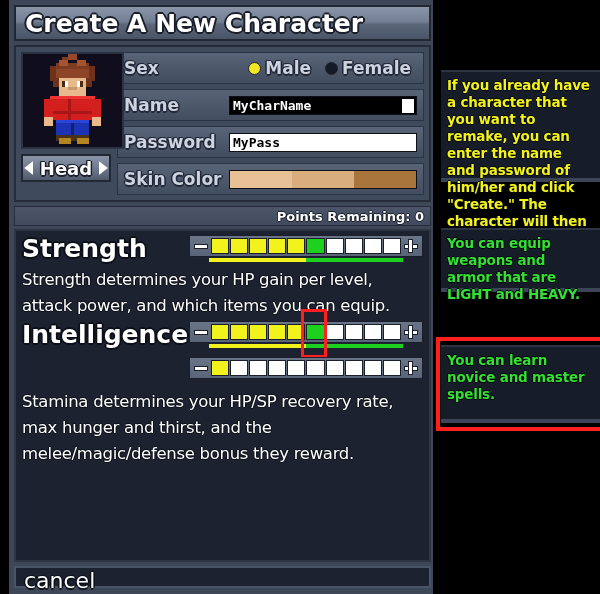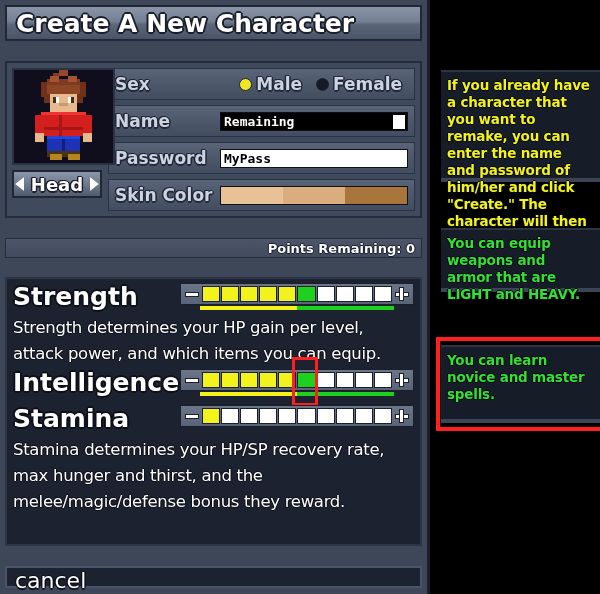--- a/index.html
+++ b/index.html
@@ -6,24 +6,24 @@
   html, body {
     width: 600px; height: 594px;
     background: #000000;
     font-family: "DejaVu Sans", sans-serif;
     overflow: hidden;
   }
   #root { position: relative; width: 600px; height: 594px; background: #000; }
 
   
   .window {
-    position: absolute; left: 0; top: 0; width: 430px; height: 594px;
+    position: absolute; left: 9px; top: 0; width: 430px; height: 594px;
     background: #3d4758;
     border-right: 3px solid #1a1f2b;
-    display: flex; flex-direction: column; gap: 16px;
+    display: flex; flex-direction: column;
   }
 
   
   .titlebar {
     margin: 5px 5px 0 5px;
     height: 36px;
     background: linear-gradient(to bottom, #8b95a8 0%, #737f93 45%, #5c6679 55%, #4a5468 100%);
     border: 2px solid #222833;
     display: flex; align-items: center;
     padding-left: 9px;
@@ -307,21 +307,21 @@
             <span class="radio">
               <span class="dot off"></span>
               <span class="radio-label">Female</span>
             </span>
           </span>
         </div>
 
         <div class="field-row">
           <span class="field-label">Name</span>
           <span class="text-input focused">
-            <span>Remaining</span>
+            <span>MyCharName</span>
             <span class="caret"></span>
           </span>
         </div>
 
         <div class="field-row">
           <span class="field-label">Password</span>
           <span class="text-input plain">
             <span>MyPass</span>
           </span>
         </div>
@@ -390,21 +390,20 @@
               <div class="underline">
                 <span class="u y" style="flex: 5 1 0%;"></span>
                 <span class="u g" style="flex: 5 1 0%;"></span>
               </div>
               <div class="highlight-box" style="left: 112px; top: -12px; width: 26.2px; height: 49px;"></div>
             </div>
           </div>
         </div>
         <div class="stat-block">
           <div class="stat-head">
-            <span class="stat-name">Stamina</span>
             <div class="bar-wrap">
               <div class="bar">
                 <span class="btn-minus"></span>
                 <span class="seg y"></span>
                 <span class="seg w"></span>
                 <span class="seg w"></span>
                 <span class="seg w"></span>
                 <span class="seg w"></span>
                 <span class="seg w"></span>
                 <span class="seg w"></span>

